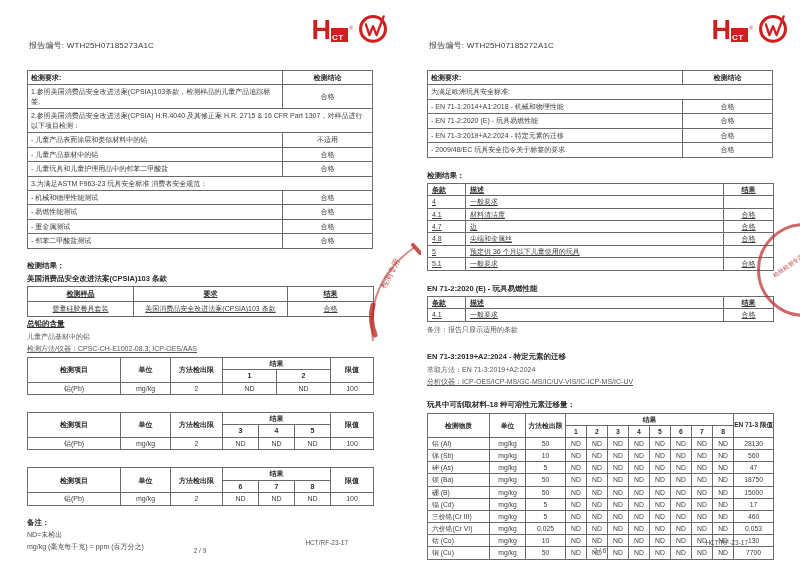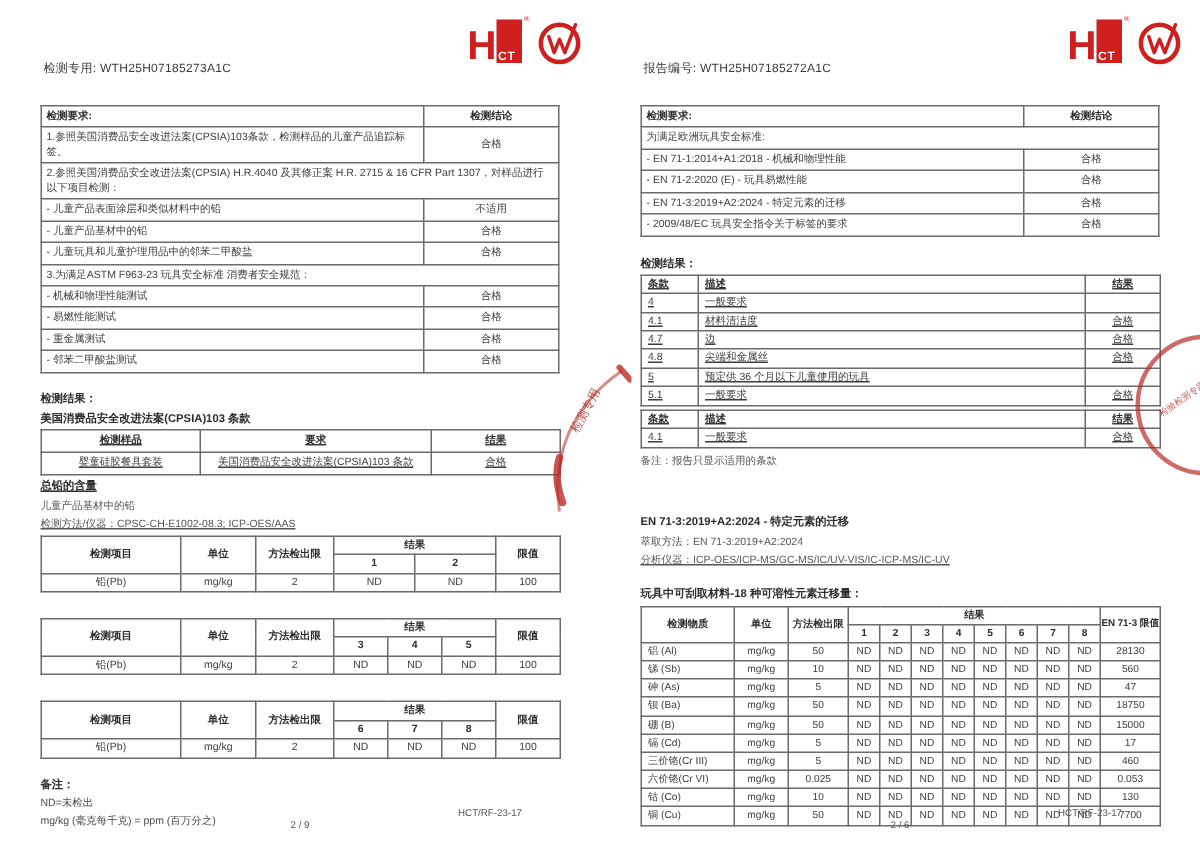--- a/index.html
+++ b/index.html
@@ -13,41 +13,41 @@
   #page-left { left:0; }
   #page-right { left:400px; }
 
   .page-head { position:relative; height:66px; }
   .report-no { position:absolute; left:29px; top:40px; font-size:8px; color:#3a3a3a; letter-spacing:.2px; }
 
   
   .logo { position:absolute; right:11px; top:12px; display:flex; align-items:center; gap:9px; }
   .hct { position:relative; display:flex; align-items:flex-end; height:30px; }
   .hct-h { font-size:27px; line-height:26px; font-weight:bold; color:#d01f1f; letter-spacing:-1px; }
-  .hct-sq { position:relative; width:17px; height:29px; background:#d01f1f; margin-left:1px; margin-bottom:1px; }
+  .hct-sq { position:relative; width:17px; height:14px; background:#d01f1f; margin-left:1px; margin-bottom:1px; }
   .hct-ct { position:absolute; left:1px; bottom:0; font-size:8px; font-weight:bold; color:#fff; letter-spacing:.5px; }
   .hct-reg { position:absolute; right:-5px; top:-3px; font-size:5px; color:#d01f1f; }
   .wlogo { width:32px; height:32px; }
 
   .content { margin-left:27px; width:346px; }
 
   table { border-collapse:collapse; width:346px; table-layout:fixed; }
   td,th { border:1px solid #6b6b6b; font-size:7px; line-height:1.35; padding:2px 3px; vertical-align:middle; color:#3d3d3d; }
   th { font-weight:bold; color:#2c2c2c; }
 
   .req-table { margin-top:4px; }
   .req-table .h-req { text-align:left; }
   .req-table .h-res { text-align:center; width:90px; }
   .req-cell { text-align:left; }
   .res-cell { text-align:center; width:90px; }
 
   .sec-heading { font-size:7.5px; font-weight:bold; color:#2c2c2c; }
   .sub-note { font-size:7px; color:#555; }
   .mt2{margin-top:2px;text-decoration:underline;} .mt3{margin-top:3px;}
-  .mt8{margin-top:8px;} .mt12{margin-top:12px;} .mt13{margin-top:13px;} .mt17{margin-top:31px;}
+  .mt8{margin-top:8px;} .mt12{margin-top:12px;} .mt13{margin-top:13px;} .mt17{margin-top:17px;}
 
   .cpsia-table td, .cpsia-table th { text-align:center; height:15px; }
 
   .lead-table { margin-top:3px; }
   .lead-table td, .lead-table th { text-align:center; padding:1px 2px; height:10px; }
   .gap14 { height:14px; }
 
   .clause-table td, .clause-table th { height:11px; padding:1px 4px; }
   .clause-table .c-clause { text-align:left; }
   .clause-table .c-desc { text-align:left; }
@@ -71,21 +71,21 @@
   .stamp-right { position:absolute; left:757px; top:223px; width:94px; height:94px;
     border:3px solid rgba(186,42,38,.7); border-radius:50%; pointer-events:none; }
   .stamp-right-inner { position:absolute; left:10px; top:34px; font-size:6px; color:rgba(170,40,36,.75);
     transform:rotate(-35deg); white-space:nowrap; }
 </style>
 </head>
 <body>
 
 <div class="page" id="page-left">
   <div class="page-head">
-    <div class="report-no">检测专用: WTH25H07185273A1C</div>
+    <div class="report-no">报告编号: WTH25H07185273A1C</div>
     <div class="logo">
       <span class="hct">
         <span class="hct-h">H</span>
         <span class="hct-sq">
           <span class="hct-ct">CT</span>
           <span class="hct-reg">®</span>
         </span>
       </span>
       <svg class="wlogo" viewBox="0 0 36 36">
         <circle cx="18" cy="19" r="14" fill="none" stroke="#d01f1f" stroke-width="3.4"></circle>
@@ -385,20 +385,21 @@
             <td class="c-res"></td>
           </tr>
           <tr>
             <td class="c-clause">5.1</td>
             <td class="c-desc">一般要求</td>
             <td class="c-res">合格</td>
           </tr>
         </tbody>
     </table>
 
+    <div class="sec-heading mt13">EN 71-2:2020 (E) - 玩具易燃性能</div>
     <table class="clause-table mt2">
       <colgroup>
           <col style="width:38px">
           <col style="width:258px">
           <col style="width:50px">
         </colgroup>
       <thead>
           <tr id="right-en712-head">
             <th class="c-clause">条款</th>
             <th class="c-desc">描述</th>

